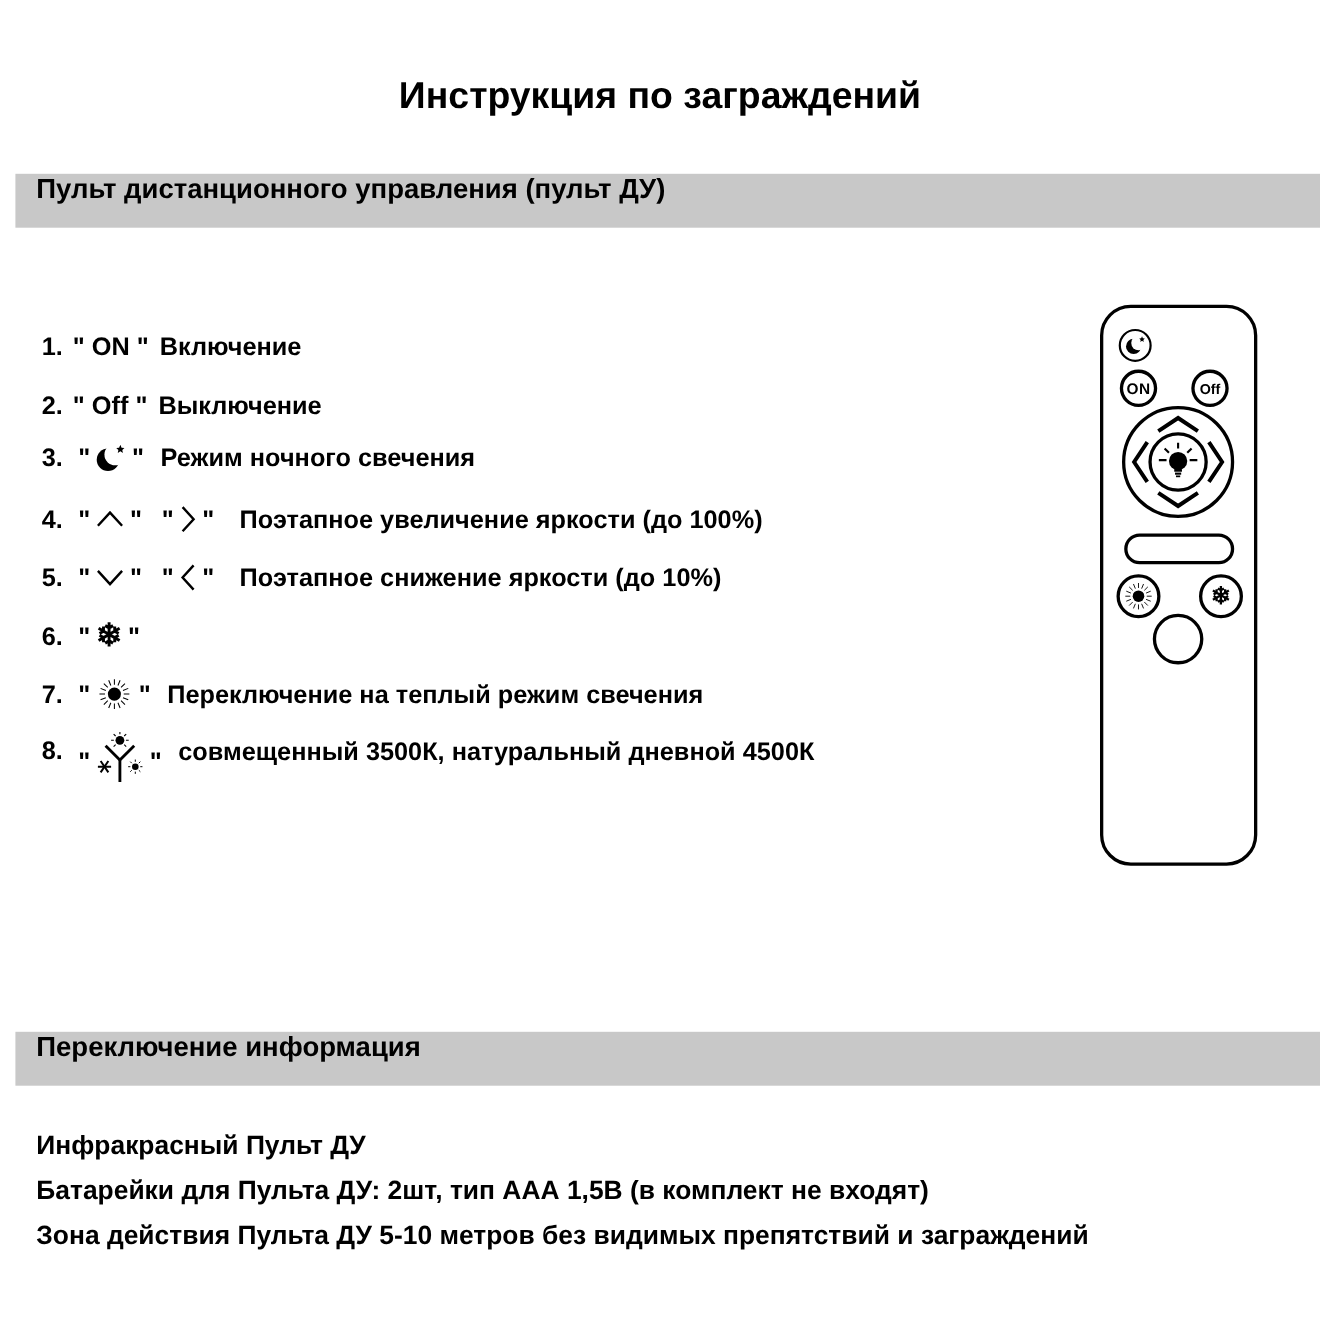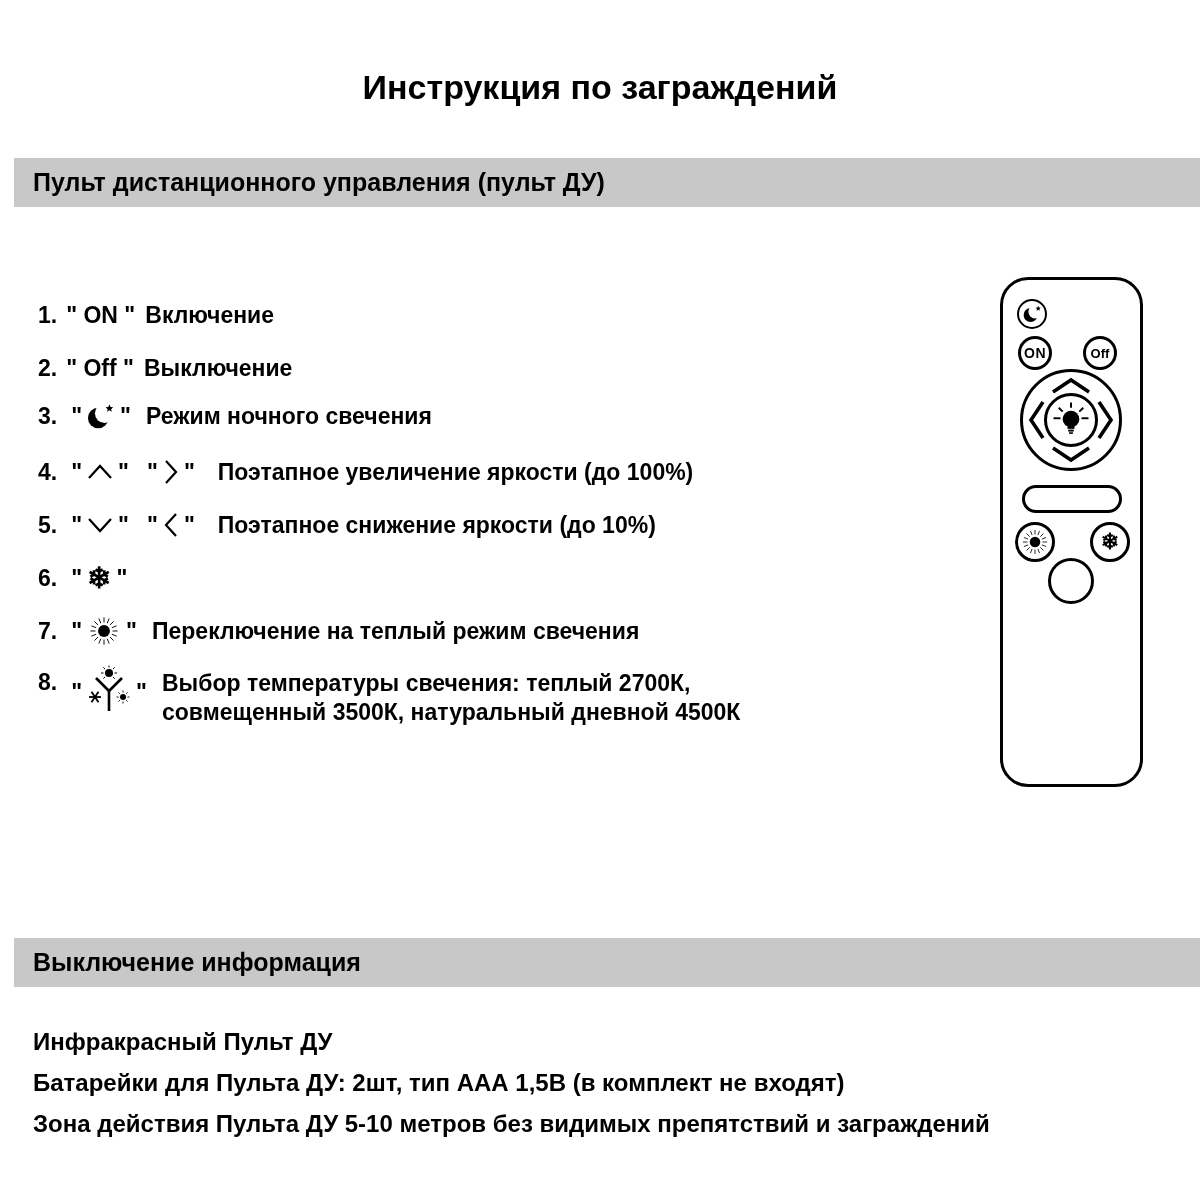--- a/index.html
+++ b/index.html
@@ -6,21 +6,21 @@
   #page{
     position:relative;width:1200px;height:1200px;background:#ffffff;
     font-family:"Liberation Sans", sans-serif;color:#000;overflow:hidden;
   }
   .abs{position:absolute;}
   
   #title{top:68px;left:0;width:100%;text-align:center;font-size:34px;font-weight:bold;}
   
   .banner{
     left:14px;right:0;height:49px;background:#c8c8c8;
-    display:flex;align-items:center;box-sizing:border-box;padding-left:19px;
+    display:flex;box-sizing:border-box;padding-left:19px;
     font-size:25px;font-weight:bold;
   }
   #banner-remote{top:158px;}
   #banner-tech{top:938px;}
   
   #list{top:296px;left:38px;font-size:23px;font-weight:bold;}
   .item{position:absolute;display:flex;align-items:center;white-space:nowrap;height:30px;}
   .item .num{margin-right:9px;}
   .tok{display:inline-flex;align-items:center;}
   .q{margin:0 5px;}
@@ -201,21 +201,20 @@
               <line x1="36" y1="36.5" x2="36" y2="38.5"></line>
             <line x1="39.2" y1="28.8" x2="40.6" y2="27.4"></line>
               <line x1="32.8" y1="28.8" x2="31.4" y2="27.4"></line>
             <line x1="39.2" y1="35.2" x2="40.6" y2="36.6"></line>
               <line x1="32.8" y1="35.2" x2="31.4" y2="36.6"></line>
           </g>
         </svg>
         <span class="q" style="margin-top:6px;">"</span>
       </span>
       <span class="desc twoline">
-        <span>Выбор температуры свечения: теплый 2700К,</span>
         <span>совмещенный 3500К, натуральный дневной 4500К</span>
       </span>
     </div>
   </div>
 
   <div id="remote" class="abs">
 
     <div id="r-moon" class="rbtn">
       <svg width="19" height="18" viewBox="0 0 30 28">
         <circle cx="12" cy="15.5" r="11" fill="#000"></circle>
@@ -288,20 +287,20 @@
     </div>
 
     <div id="r-snow" class="rbtn">
       <span>❄</span>
     </div>
 
     <div id="r-round" class="rbtn"></div>
   </div>
 
   <div id="banner-tech" class="banner abs">
-    <span>Выключение информация</span>
+    <span>Переключение информация</span>
   </div>
 
   <div id="tech-0" class="tech-line abs">Инфракрасный Пульт ДУ</div>
   <div id="tech-1" class="tech-line abs">Батарейки для Пульта ДУ: 2шт, тип ААА 1,5В (в комплект не входят)</div>
   <div id="tech-2" class="tech-line abs">Зона действия Пульта ДУ 5-10 метров без видимых препятствий и заграждений</div>
 
 </div>
 
 </body></html>

